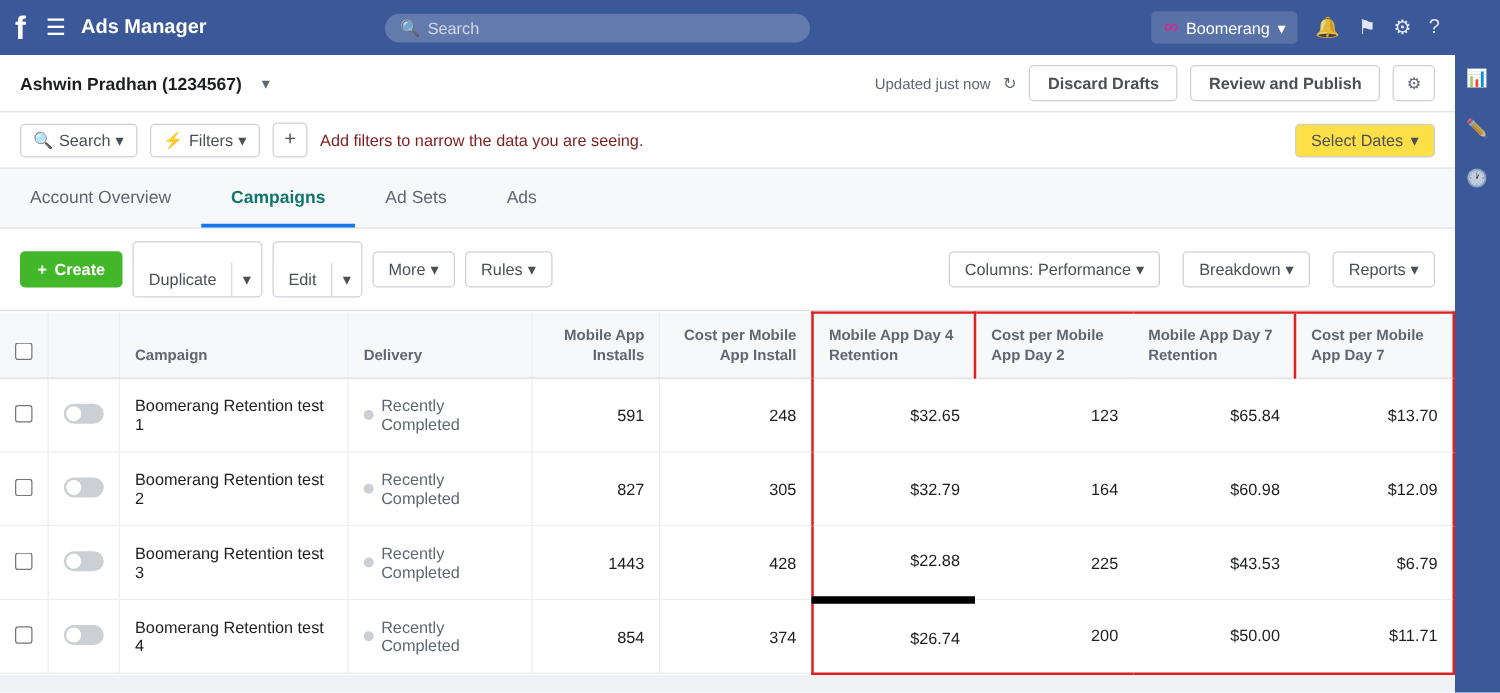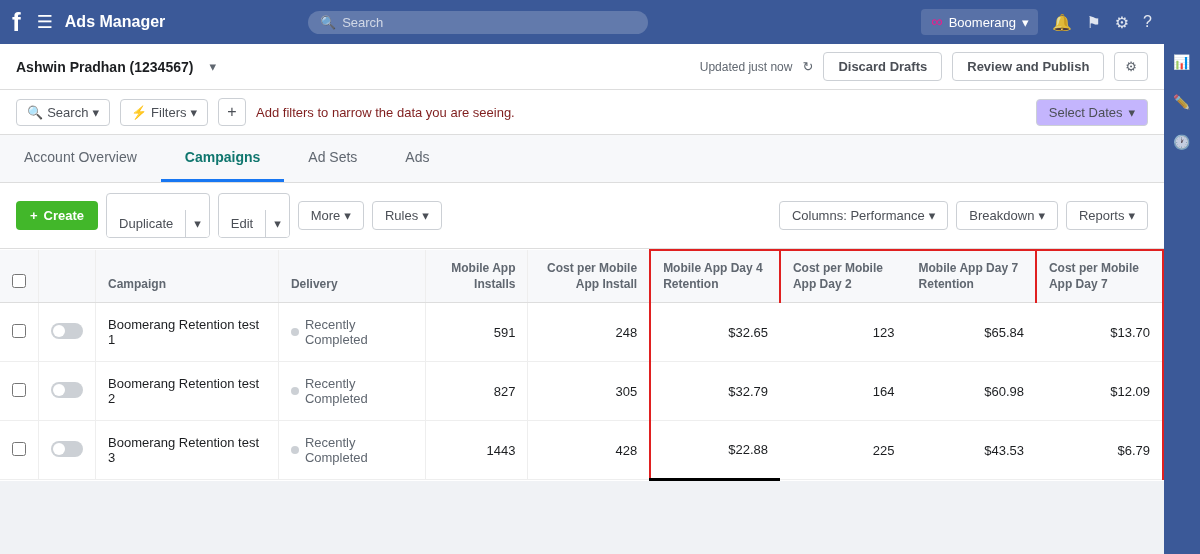--- a/index.html
+++ b/index.html
@@ -50,21 +50,21 @@
       display: flex; align-items: center; gap: 4px; border: 1px solid #ccd0d5;
       border-radius: 4px; padding: 5px 10px; background: #fff; cursor: pointer; font-size: 13px; color: #4b4f56;
     }
     .filter-hint { color: #7f1d1d; font-size: 13px; flex: 1; }
     .add-filter-btn {
       width: 28px; height: 28px; border: 1px solid #ccd0d5; border-radius: 4px;
       background: #fff; display: flex; align-items: center; justify-content: center; cursor: pointer; color: #4b4f56; font-size: 16px;
     }
     .select-dates-btn {
       display: flex; align-items: center; gap: 6px; border: 1px solid #ccd0d5;
-      border-radius: 4px; padding: 5px 12px; background: #c4b5fd; cursor: pointer; font-size: 13px; color: #4b4f56; margin-left: auto;
+      border-radius: 4px; padding: 5px 12px; background: #fde047; cursor: pointer; font-size: 13px; color: #4b4f56; margin-left: auto;
     }
 
     
     .tabs-bar {
       display: flex; align-items: center; background: #f7f8fa; border-bottom: 1px solid #ddd;
       padding: 0 0;
     }
     .tab {
       padding: 14px 24px; font-size: 14px; color: #606770; cursor: pointer; border-bottom: 3px solid transparent; white-space: nowrap;
     }
@@ -84,21 +84,21 @@
     .btn-group .btn {
       background: #fff; border: none; border-right: 1px solid #ccd0d5; color: #4b4f56;
       padding: 6px 12px; cursor: pointer; font-size: 13px; display: flex; align-items: center; gap: 4px; margin-top: 16px;
     }
     .btn-group .btn:last-child { border-right: none; }
     .btn-group .btn-arrow { padding: 6px 8px; }
     .btn-plain {
       display: flex; align-items: center; gap: 4px; background: #fff; border: 1px solid #ccd0d5;
       border-radius: 4px; padding: 6px 12px; cursor: pointer; font-size: 13px; color: #4b4f56;
     }
-    .toolbar-right { margin-left: auto; display: flex; gap: 8px; }
+    .toolbar-right { margin-left: auto; display: flex; gap: 18px; }
     .btn-columns, .btn-breakdown, .btn-reports {
       display: flex; align-items: center; gap: 4px; background: #fff; border: 1px solid #ccd0d5;
       border-radius: 4px; padding: 6px 12px; cursor: pointer; font-size: 13px; color: #4b4f56;
     }
 
     
     .table-container { background: #fff; overflow-x: auto; }
     table { width: 100%; border-collapse: collapse; }
     thead th {
       background: #f7f8fa; border-bottom: 1px solid #ddd; border-right: 1px solid #eee;
@@ -342,22 +342,43 @@
     </td>
     <td class="campaign-name">Boomerang Retention test 3</td>
     <td>
       <div class="delivery-status">
         <span class="status-dot"></span>
         <span>Recently Completed</span>
       </div>
     </td>
     <td class="num">1443</td>
     <td class="num">428</td>
-    <td class="num" style="border-left: 2.5px solid #e02020; border-right: none; border-bottom: 3px solid #000000;">$22.88</td>
+    <td class="num" style="border-left: 2.5px solid #e02020; border-right: none; border-bottom: 6px solid #000000;">$22.88</td>
     <td class="num" style="border-left: none; border-right: none; border-bottom: 1px solid #eee;">225</td>
     <td class="num" style="border-left: none; border-right: none; border-bottom: 1px solid #eee;">$43.53</td>
     <td class="num" style="border-right: 2.5px solid #e02020; border-left: none; border-bottom: 1px solid #eee;">$6.79</td>
   </tr>
+          <tr>
+    <td class="checkbox-cell">
+      <input type="checkbox" style="">
+    </td>
+    <td>
+      <span class="toggle-switch"></span>
+    </td>
+    <td class="campaign-name">Boomerang Retention test 4</td>
+    <td>
+      <div class="delivery-status">
+        <span class="status-dot"></span>
+        <span>Recently Completed</span>
+      </div>
+    </td>
+    <td class="num">854</td>
+    <td class="num">374</td>
+    <td class="num" style="border-left: 2.5px solid #e02020; border-right: none; border-bottom: 2.5px solid #e02020;">$26.74</td>
+    <td class="num" style="border-left: none; border-right: none; border-bottom: 2.5px solid #e02020;">200</td>
+    <td class="num" style="border-left: none; border-right: none; border-bottom: 2.5px solid #e02020;">$50.00</td>
+    <td class="num" style="border-right: 2.5px solid #e02020; border-left: none; border-bottom: 2.5px solid #e02020;">$11.71</td>
+  </tr>
         </tbody>
     </table>
   </div>
 
 </div>
 
 </body></html>

